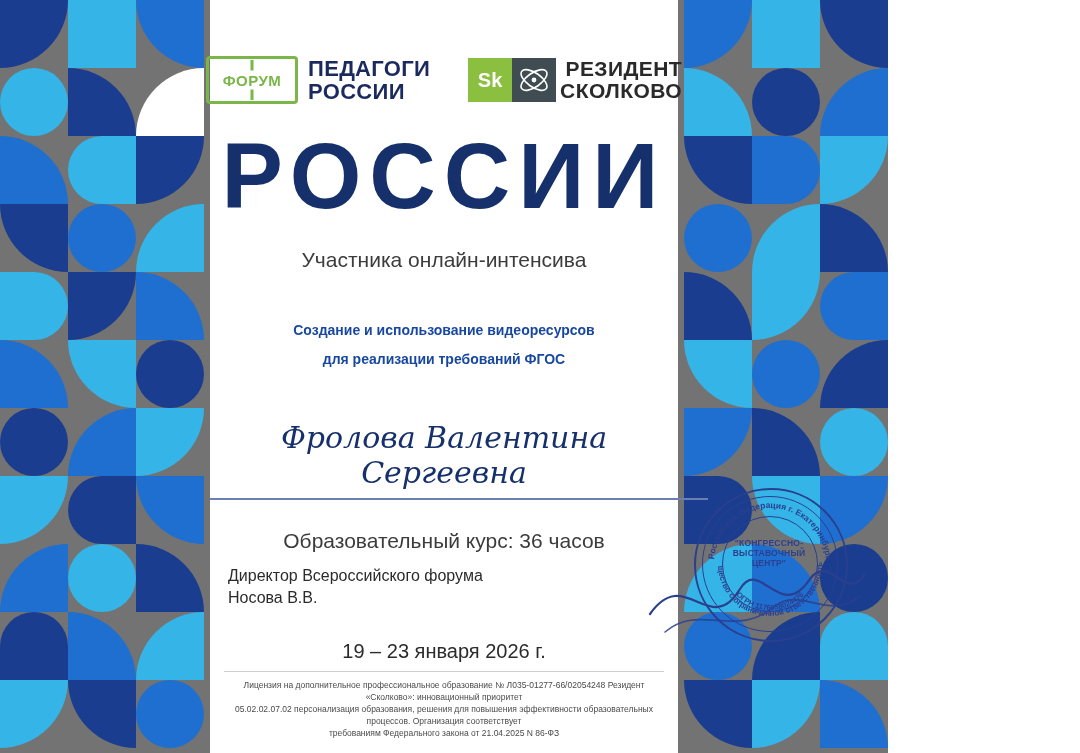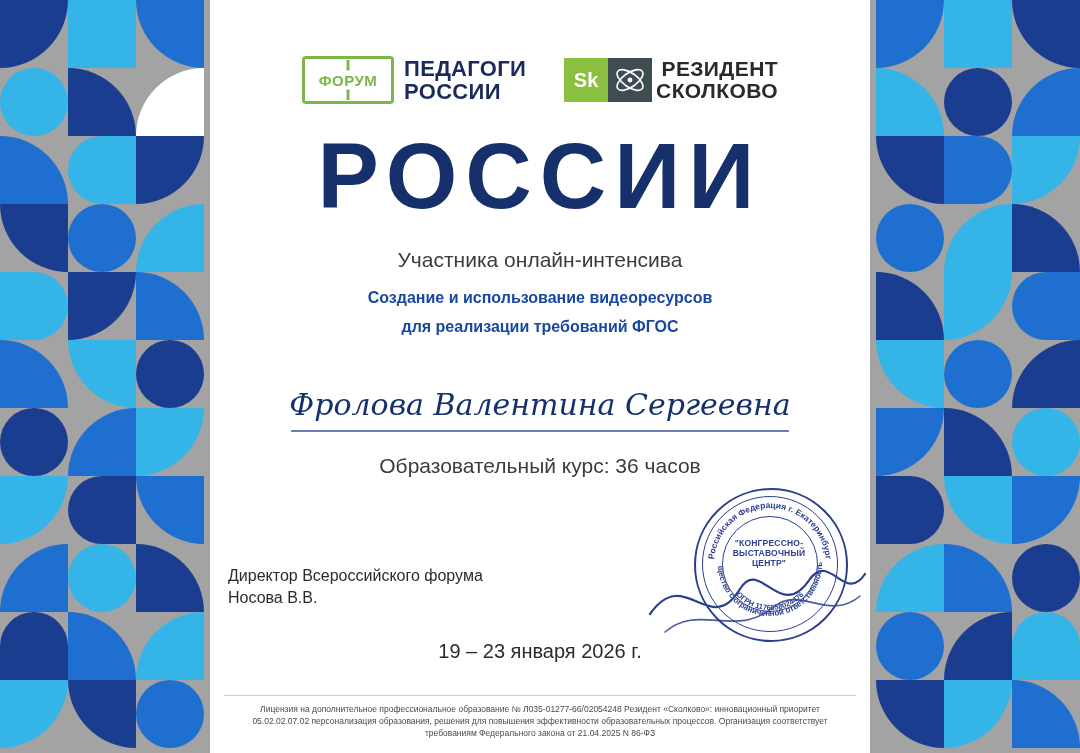--- a/index.html
+++ b/index.html
@@ -5,24 +5,24 @@
   html, body {
     margin: 0;
     padding: 0;
     background: #ffffff;
   }
   body {
     font-family: "Liberation Sans", sans-serif;
   }
   #page {
     position: relative;
-    width: 1080px;
+    width: 888px;
     height: 753px;
     overflow: hidden;
-    background: #a3a3a3;
+    background: #737373;
   }
 
   
   .side-pattern {
     position: absolute;
     top: 0;
     height: 753px;
     width: 210px;
     overflow: hidden;
   }
@@ -152,45 +152,45 @@
     line-height: 1;
   }
 
   .subtitle {
     margin-top: 26px;
     color: #3c3c3c;
     font-size: 21px;
   }
 
   .course-title {
-    margin-top: 11px;
+    margin-top: 44px;
     color: #17479e;
     font-weight: bold;
-    font-size: 16px;
+    font-size: 14px;
     line-height: 29px;
   }
 
   .recipient {
     margin-top: 46px;
     color: #15306b;
     font-weight: normal;
     font-style: italic;
     font-size: 30px;
     font-family: "DejaVu Serif", serif;
   }
 
   .rule {
     margin: 8px auto 0;
     width: 498px;
     height: 2px;
     background: #6b7fb5;
   }
 
   .hours {
-    margin-top: 22px;
+    margin-top: 29px;
     color: #3c3c3c;
     font-size: 21px;
   }
 
   .signature-block {
     position: absolute;
     left: 18px;
     top: 565px;
     text-align: left;
     color: #2b2b2b;

